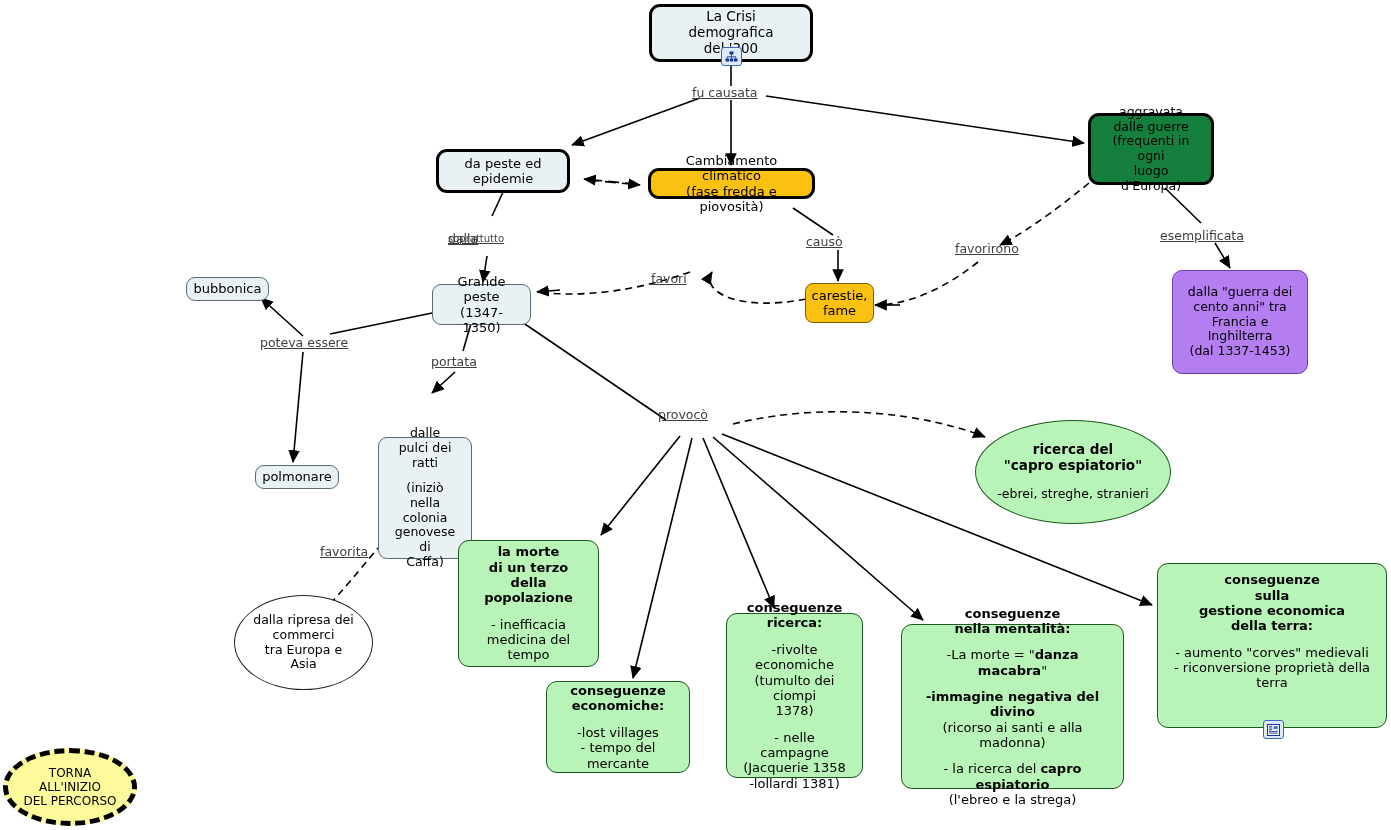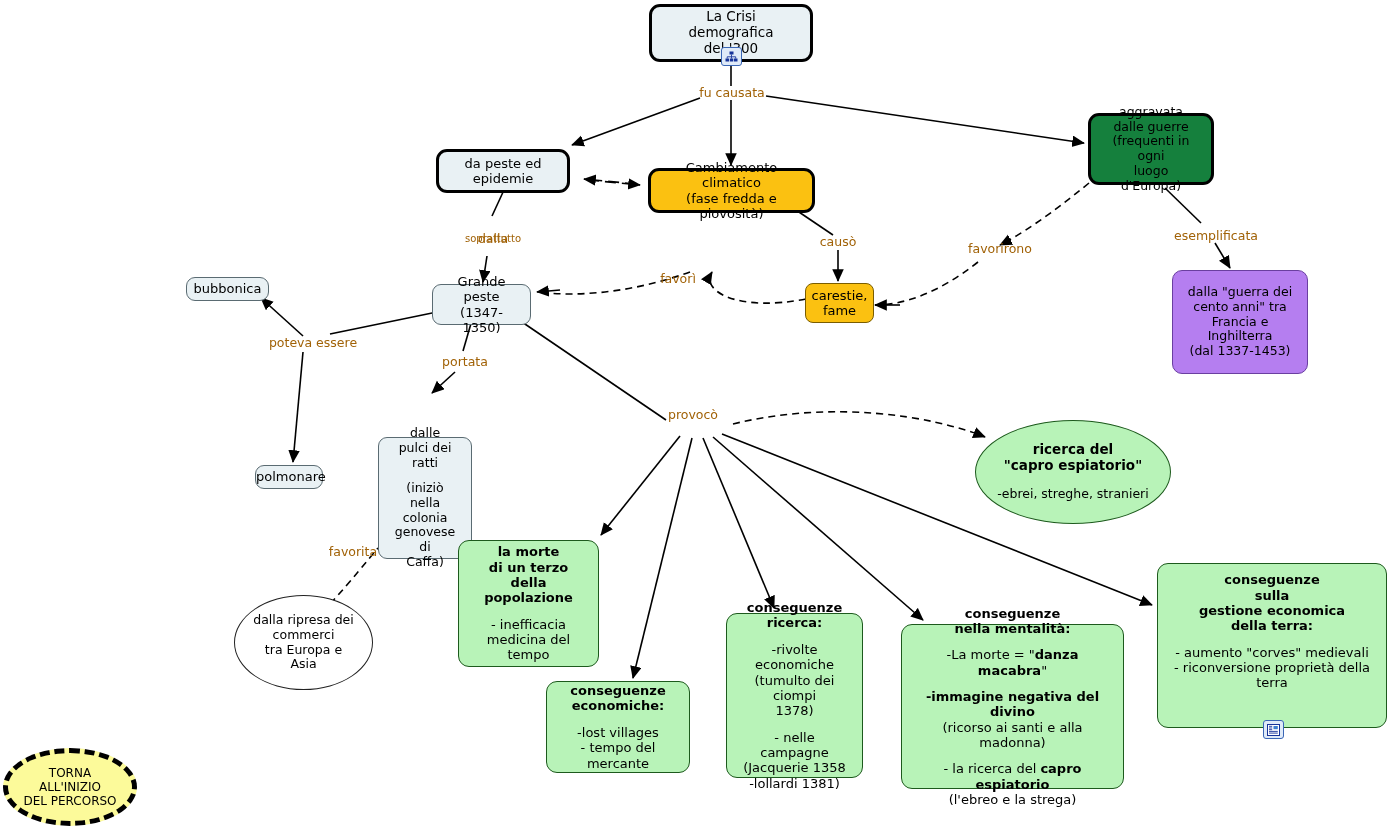--- a/index.html
+++ b/index.html
@@ -66,25 +66,26 @@
     border:1px solid #222222;
     border-radius:50%;
   }
   .ell-yellow{
     background:#fcfa9a;
     border:5px dashed #000000;
     border-radius:50%;
   }
   .lbl{
     position:absolute;
-    color:#a16207;
-    text-align:center;
+    color:#404040;
+    text-align:left;
     line-height:1.15;
     white-space:pre;
     background:transparent;
+    text-decoration:underline;
   }
   .b{font-weight:bold;}
   .sp{display:block;height:0.85em;}
   
   .cicon{
     position:absolute;
     width:19px;height:17px;
     border:1px solid #3a66b5;
     border-radius:3px;
     background:#dfeaf8;
@@ -177,21 +178,21 @@
     </svg>
   </div>
 
   <div class="node box-thick" style="left:436px;top:149px;width:134px;height:44px;font-size:13px;">
     <div class="txt">
       <span>da peste ed</span><br>
       <span>epidemie</span>
     </div>
   </div>
 
-  <div class="node box-amber-thick" style="left:648px;top:168px;width:167px;height:45px;font-size:13px;">
+  <div class="node box-amber-thick" style="left:648px;top:168px;width:167px;height:31px;font-size:13px;">
     <div class="txt">
       <span>Cambiamento climatico</span><br>
       <span>(fase fredda e piovosità)</span>
     </div>
   </div>
 
   <div class="node box-purple-thick" style="left:1088px;top:113px;width:126px;height:72px;font-size:12.5px;">
     <div class="txt">
       <span>aggravata</span><br>
       <span>dalle guerre</span><br>
@@ -220,21 +221,21 @@
     <div class="txt">
       <span>carestie,</span><br>
       <span>fame</span>
     </div>
   </div>
 
   <div class="node box-thin" style="left:186px;top:277px;width:83px;height:24px;font-size:13px;">
     <div class="txt"><span>bubbonica</span></div>
   </div>
 
-  <div class="node box-thin" style="left:255px;top:465px;width:68px;height:24px;font-size:13px;">
+  <div class="node box-thin" style="left:255px;top:465px;width:84px;height:24px;font-size:13px;">
     <div class="txt"><span>polmonare</span></div>
   </div>
 
   <div class="node box-thin" style="left:378px;top:397px;width:94px;height:122px;font-size:12.5px;margin-top:40px;">
     <div class="txt">
       <span>dalle</span><br>
       <span>pulci dei ratti</span>
       <span class="sp"></span>
       <span>(iniziò nella</span><br>
       <span>colonia</span><br>

